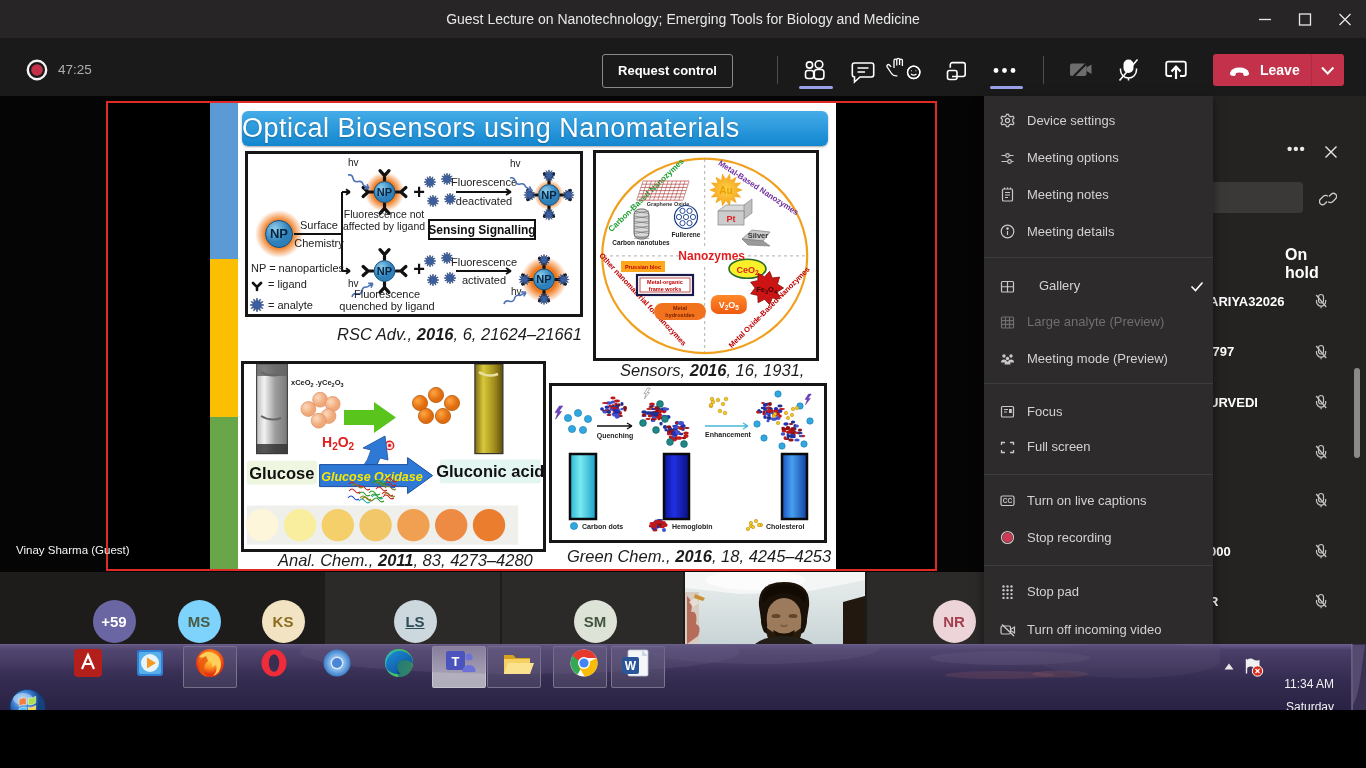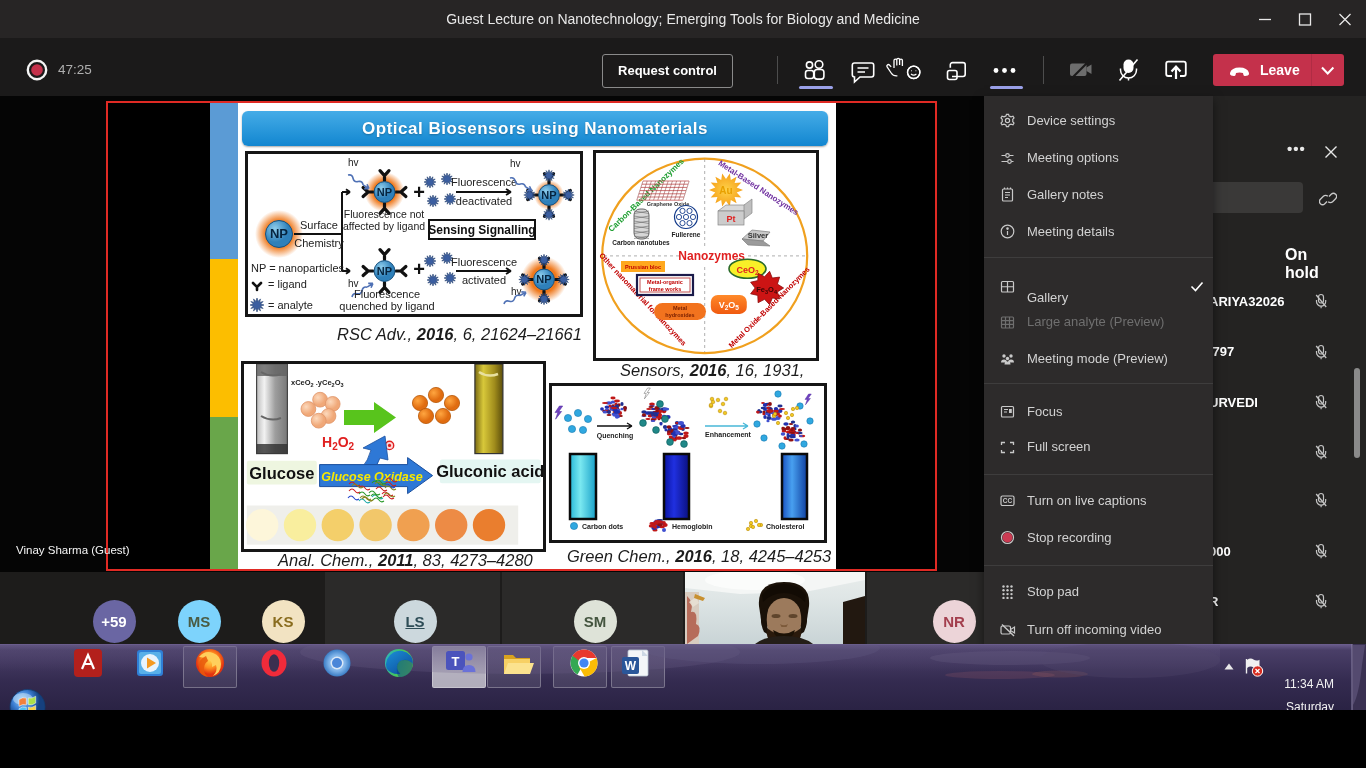--- a/index.html
+++ b/index.html
@@ -18,21 +18,21 @@
   #leavebtn .txt{position:absolute;left:47px;top:8px;color:#fff;font-size:14px;font-weight:bold;}
   #leavebtn .sep{position:absolute;left:98px;top:0px;width:1px;height:32.5px;background:#b02c44;}
   
   #stage{left:0;top:96px;width:1213px;height:476px;background:#050505;}
   #redbox{left:106px;top:5px;width:827px;height:466px;border:2px solid #e02a24;background:#000;}
   #stripe{left:210px;top:7px;width:28px;height:466px;}
   #slide{left:238px;top:7px;width:598px;height:466px;background:#fff;overflow:hidden;}
   #nameplate{left:16px;top:448px;color:#f5f5f5;font-size:11.5px;}
   
   #banner{width:586px;height:35px;border-radius:6px;background:linear-gradient(#45ace7,#1286d0);box-shadow:0 1px 2px rgba(0,0,0,.35);}
-  #banner span{display:block;text-align:center;font-size:17px;font-weight:bold;color:#fff;line-height:35px;letter-spacing:.5px;text-shadow:0 1px 2px rgba(0,0,0,.25);}
+  #banner span{display:block;font-size:27px;font-weight:normal;color:#fff;line-height:35px;letter-spacing:.5px;text-shadow:0 1px 2px rgba(0,0,0,.25);}
   .panel{border:3px solid #161616;background:#fff;}
   .cap{font-style:italic;font-size:16.5px;color:#1c1c1c;white-space:nowrap;}
   .cap b{font-style:italic;}
   
   #menu{left:984px;top:96px;width:229px;height:549px;background:#2d2b2b;z-index:3;box-shadow:0 4px 10px rgba(0,0,0,.5);}
   .mi{position:absolute;left:43px;color:#d4d4d4;font-size:13px;white-space:nowrap;}
   .msep{position:absolute;left:0;width:229px;height:1px;background:#3e3d3d;}
   .mico{position:absolute;left:15px;width:17px;height:17px;}
   #rpanel{left:1213px;top:96px;width:153px;height:549px;background:#242322;z-index:2;}
   .pname{position:absolute;left:-4px;color:#fff;font-size:13px;font-weight:bold;white-space:nowrap;}
@@ -918,37 +918,37 @@
         </g>
       </svg>
       <div class="mi" style="top:54.0px;color:#d2d2d2;">Meeting options</div>
       <svg class="mico" style="top:90.0px;" viewBox="0 0 17 17">
         <g stroke="#c9c9c9" stroke-width="1.2" fill="none">
           <rect x="3.5" y="3" width="10" height="12" rx="1"></rect>
           <path d="M6 6.5 h5 M6 9 h5 M6 11.5 h3"></path>
           <path d="M5.5 3 v-1.5 M8.5 3 v-1.5 M11.5 3 v-1.5"></path>
         </g>
       </svg>
-      <div class="mi" style="top:90.5px;color:#d2d2d2;">Gallery notes</div>
+      <div class="mi" style="top:90.5px;color:#d2d2d2;">Meeting notes</div>
       <svg class="mico" style="top:127.0px;" viewBox="0 0 17 17">
         <g stroke="#c9c9c9" stroke-width="1.2" fill="none">
           <circle cx="8.5" cy="8.5" r="6.3"></circle>
           <path d="M8.5 8 v4"></path>
           <circle cx="8.5" cy="5.6" r="0.7" fill="#c9c9c9"></circle>
         </g>
       </svg>
       <div class="mi" style="top:127.5px;color:#d2d2d2;">Meeting details</div>
       <div class="msep" style="top:161px;"></div>
       <svg class="mico" style="top:181.5px;" viewBox="0 0 17 17">
         <g stroke="#c9c9c9" stroke-width="1.2" fill="none">
           <rect x="2.5" y="3.5" width="12" height="10.5" rx="1"></rect>
           <path d="M8.5 3.5 v10.5 M2.5 8.75 h12"></path>
         </g>
       </svg>
-      <div class="mi" style="top:194px;color:#d2d2d2;">Gallery</div>
+      <div class="mi" style="top:182.0px;color:#d2d2d2;margin-left:12px;">Gallery</div>
       <svg class="mico" style="top:217.5px;" viewBox="0 0 17 17">
         <g stroke="#6f6f6f" stroke-width="1.2" fill="none">
           <rect x="2.5" y="3" width="12" height="11" rx="1"></rect>
           <path d="M6.5 3 v11 M10.5 3 v11 M2.5 6.7 h12 M2.5 10.3 h12"></path>
         </g>
       </svg>
       <div class="mi" style="top:218.0px;color:#6f6f6f;">Large analyte (Preview)</div>
       <svg class="mico" style="top:254.0px;" viewBox="0 0 17 17">
         <g fill="#c9c9c9">
           <circle cx="5" cy="6" r="1.7"></circle>

